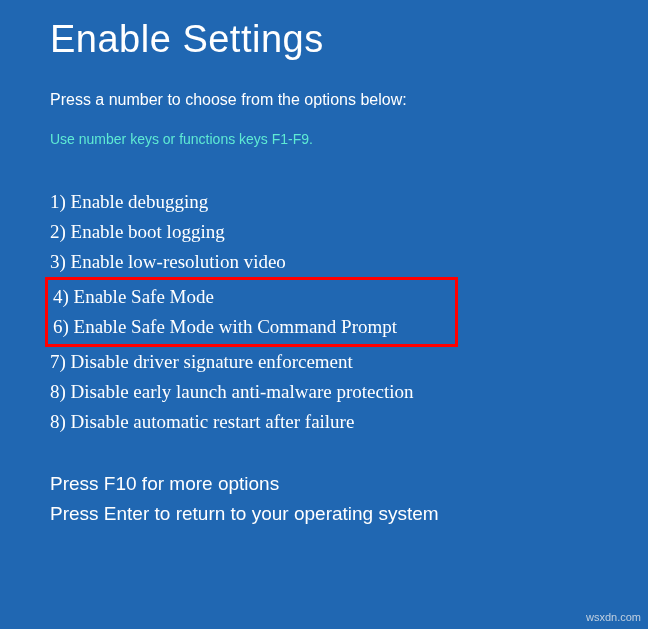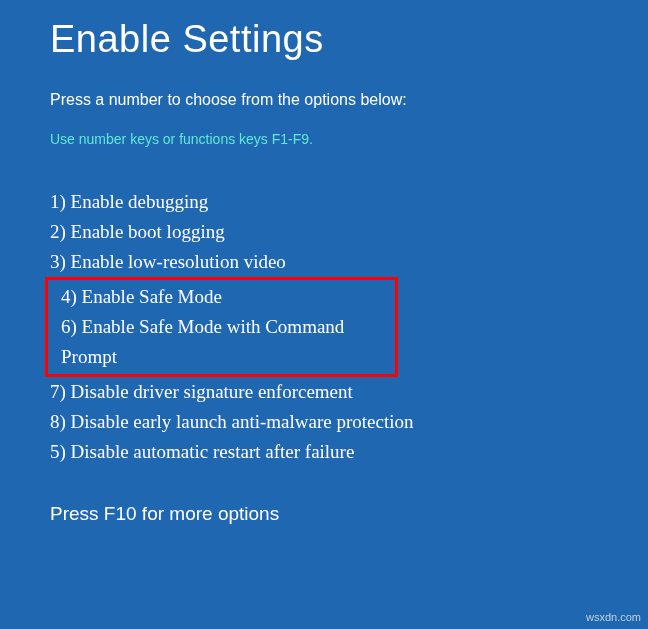--- a/index.html
+++ b/index.html
@@ -40,23 +40,23 @@
       font-family: Liberation Serif, serif;
     }
     .option {
       font-size: 19px;
       font-weight: 300;
       line-height: 30px;
       padding: 0;
     }
     .highlight-box {
       border: 3px solid #ff0000;
-      padding: 2px 4px 2px 10px;
+      padding: 2px 4px 2px 2px;
       margin-left: -5px;
-      width: 353px;
+      width: 413px;
     }
     .highlight-box .option {
       padding-left: 3px;
     }
     .footer {
       margin-top: 6px;
     }
     .footer-line {
       font-size: 19px;
       font-weight: 300;
@@ -84,20 +84,21 @@
 <div class="options">
   <div class="option">1) Enable debugging</div>
   <div class="option">2) Enable boot logging</div>
   <div class="option">3) Enable low-resolution video</div>
   <div class="highlight-box">
     <div class="option">4) Enable Safe Mode</div>
     <div class="option">6) Enable Safe Mode with Command Prompt</div>
   </div>
   <div class="option">7) Disable driver signature enforcement</div>
   <div class="option">8) Disable early launch anti-malware protection</div>
-  <div class="option">5) Disable automatic restart after failure</div>
+  <div class="option">8) Disable automatic restart after failure</div>
 </div>
 
 <div class="footer">
   <div class="footer-line">Press F10 for more options</div>
+  <div class="footer-line">Press Enter to return to your operating system</div>
 </div>
 
 <div class="watermark">wsxdn.com</div>
 
 </body></html>

